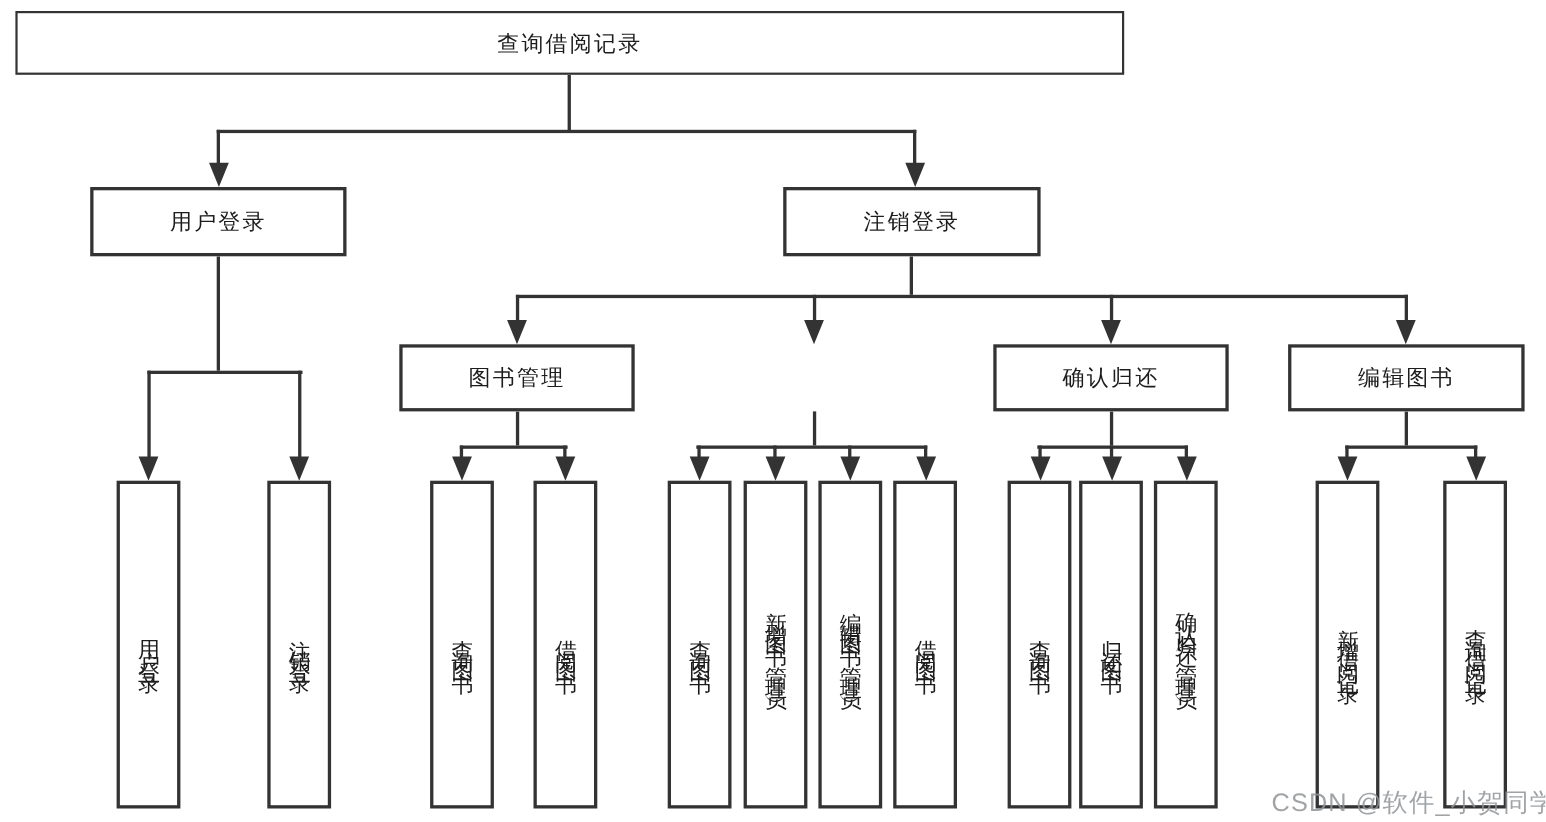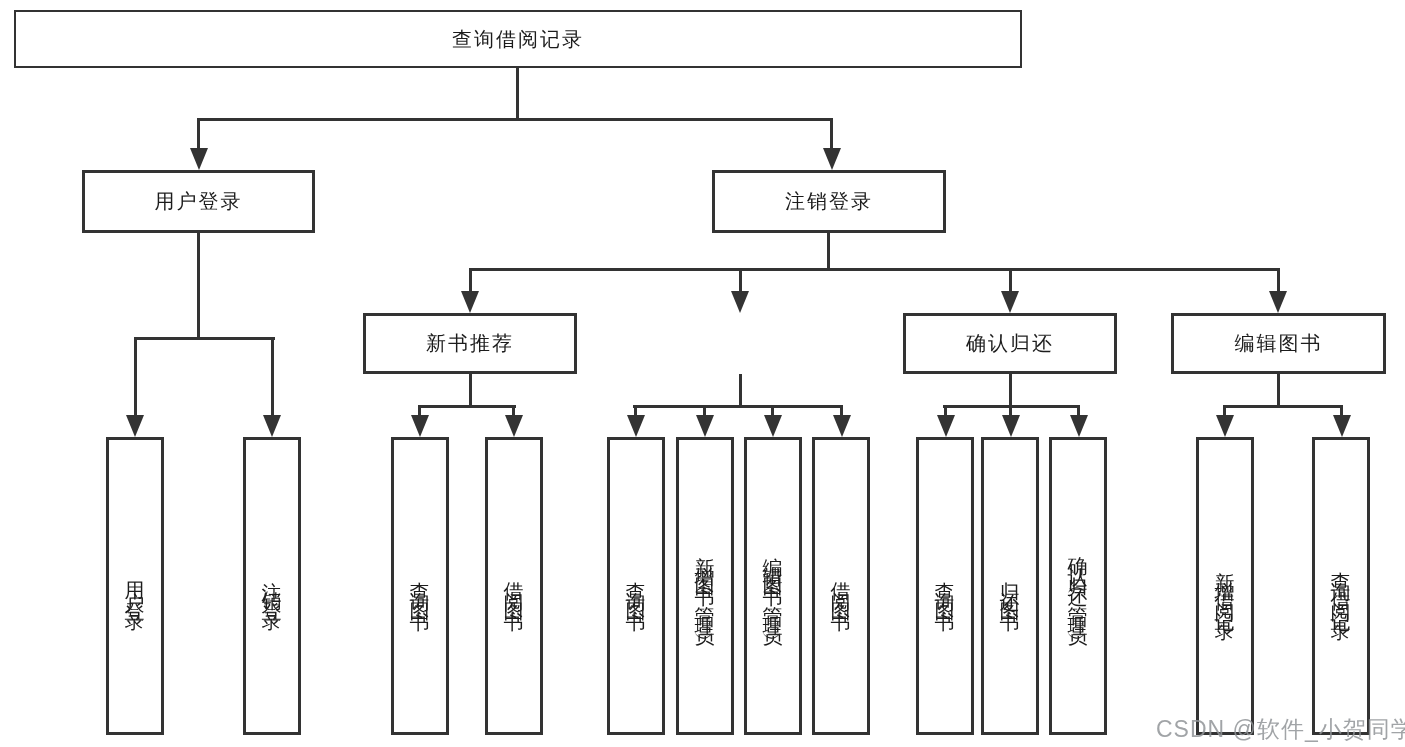--- a/index.html
+++ b/index.html
@@ -130,21 +130,21 @@
 
   <div class="box h" style="left:82px;top:170px;width:233px;height:63px;">
     <span>用户登录</span>
   </div>
 
   <div class="box h" style="left:712px;top:170px;width:234px;height:63px;">
     <span>注销登录</span>
   </div>
 
   <div class="box h" style="left:363px;top:313px;width:214px;height:61px;">
-    <span>新书推荐</span>
+    <span>图书管理</span>
   </div>
 
 
   <div class="box h" style="left:903px;top:313px;width:214px;height:61px;">
     <span>确认归还</span>
   </div>
 
   <div class="box h" style="left:1171px;top:313px;width:215px;height:61px;">
     <span>编辑图书</span>
   </div>

